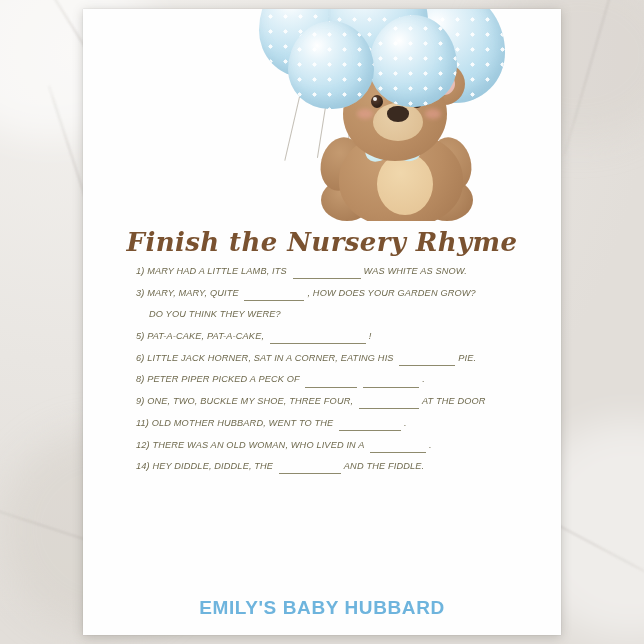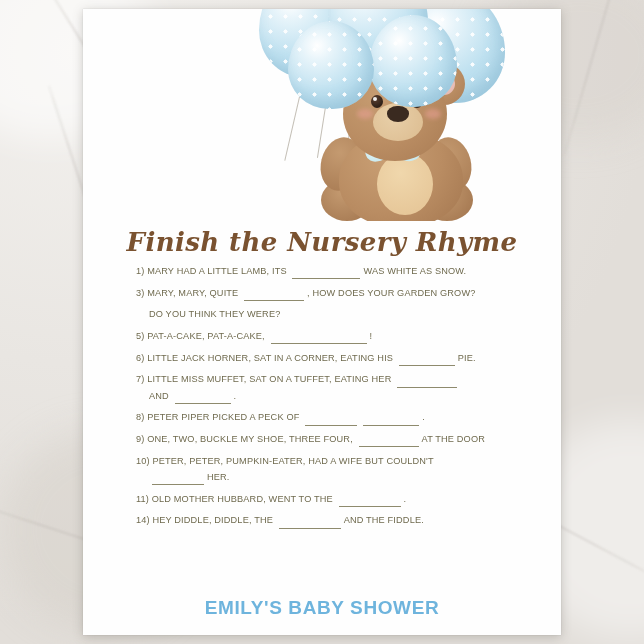--- a/index.html
+++ b/index.html
@@ -181,20 +181,21 @@
     top: 254px;
     width: 384px;
     color: #6f6a4e;
     font-size: 9.2px;
     line-height: 16.3px;
     letter-spacing: .15px;
   }
   .rhyme {
     margin: 0 0 5.4px 0;
     text-transform: uppercase;
+    font-style: italic;
   }
   .rhyme .ln { padding-left: 1px; }
   .blank {
     display: inline-block;
     border-bottom: 1px solid #8e8a6d;
     vertical-align: bottom;
     height: 10px;
     margin: 0 3px;
   }
 
@@ -286,36 +287,31 @@
         <div class="rhyme">
           <div class="ln" style="padding-left: 14px;"><span>DO YOU THINK THEY WERE? </span></div>
         </div>
         <div class="rhyme">
           <div class="ln"><span>5) </span><span>PAT-A-CAKE, PAT-A-CAKE, </span><span class="blank" style="width: 96px;"></span><span>! </span></div>
         </div>
         <div class="rhyme">
           <div class="ln"><span>6) </span><span>LITTLE JACK HORNER, SAT IN A CORNER, EATING HIS </span><span class="blank" style="width: 56px;"></span><span>PIE. </span></div>
         </div>
         <div class="rhyme">
-          <div class="ln"><span>7) </span><span>LITTLE MISS MUFFET, SAT ON A TUFFET, EATING HER </span><span class="blank" style="width: 60px;"></span></div>
-          <div class="ln" style="padding-left: 14px;"><span>AND </span><span class="blank" style="width: 56px;"></span><span>. </span></div>
-        </div>
-        <div class="rhyme">
           <div class="ln"><span>8) </span><span>PETER PIPER PICKED A PECK OF </span><span class="blank" style="width: 52px;"></span><span class="blank" style="width: 56px;"></span><span>. </span></div>
         </div>
         <div class="rhyme">
           <div class="ln"><span>9) </span><span>ONE, TWO, BUCKLE MY SHOE, THREE FOUR, </span><span class="blank" style="width: 60px;"></span><span>AT THE DOOR </span></div>
         </div>
         <div class="rhyme">
-          <div class="ln"><span>10) </span><span>PETER, PETER, PUMPKIN-EATER, HAD A WIFE BUT COULDN'T </span></div>
-          <div class="ln" style="padding-left: 14px;"><span class="blank" style="width: 52px;"></span><span>HER. </span></div>
-        </div>
-        <div class="rhyme">
           <div class="ln"><span>11) </span><span>OLD MOTHER HUBBARD, WENT TO THE </span><span class="blank" style="width: 62px;"></span><span>. </span></div>
         </div>
         <div class="rhyme">
+          <div class="ln"><span>12) </span><span>THERE WAS AN OLD WOMAN, WHO LIVED IN A </span><span class="blank" style="width: 56px;"></span><span>. </span></div>
+        </div>
+        <div class="rhyme">
           <div class="ln"><span>14) </span><span>HEY DIDDLE, DIDDLE, THE </span><span class="blank" style="width: 62px;"></span><span>AND THE FIDDLE. </span></div>
         </div>
       </div>
 
-    <div id="footer">EMILY'S BABY SHOWER</div>
+    <div id="footer">EMILY'S BABY HUBBARD</div>
   </div>
 </div>
 
 </body></html>

